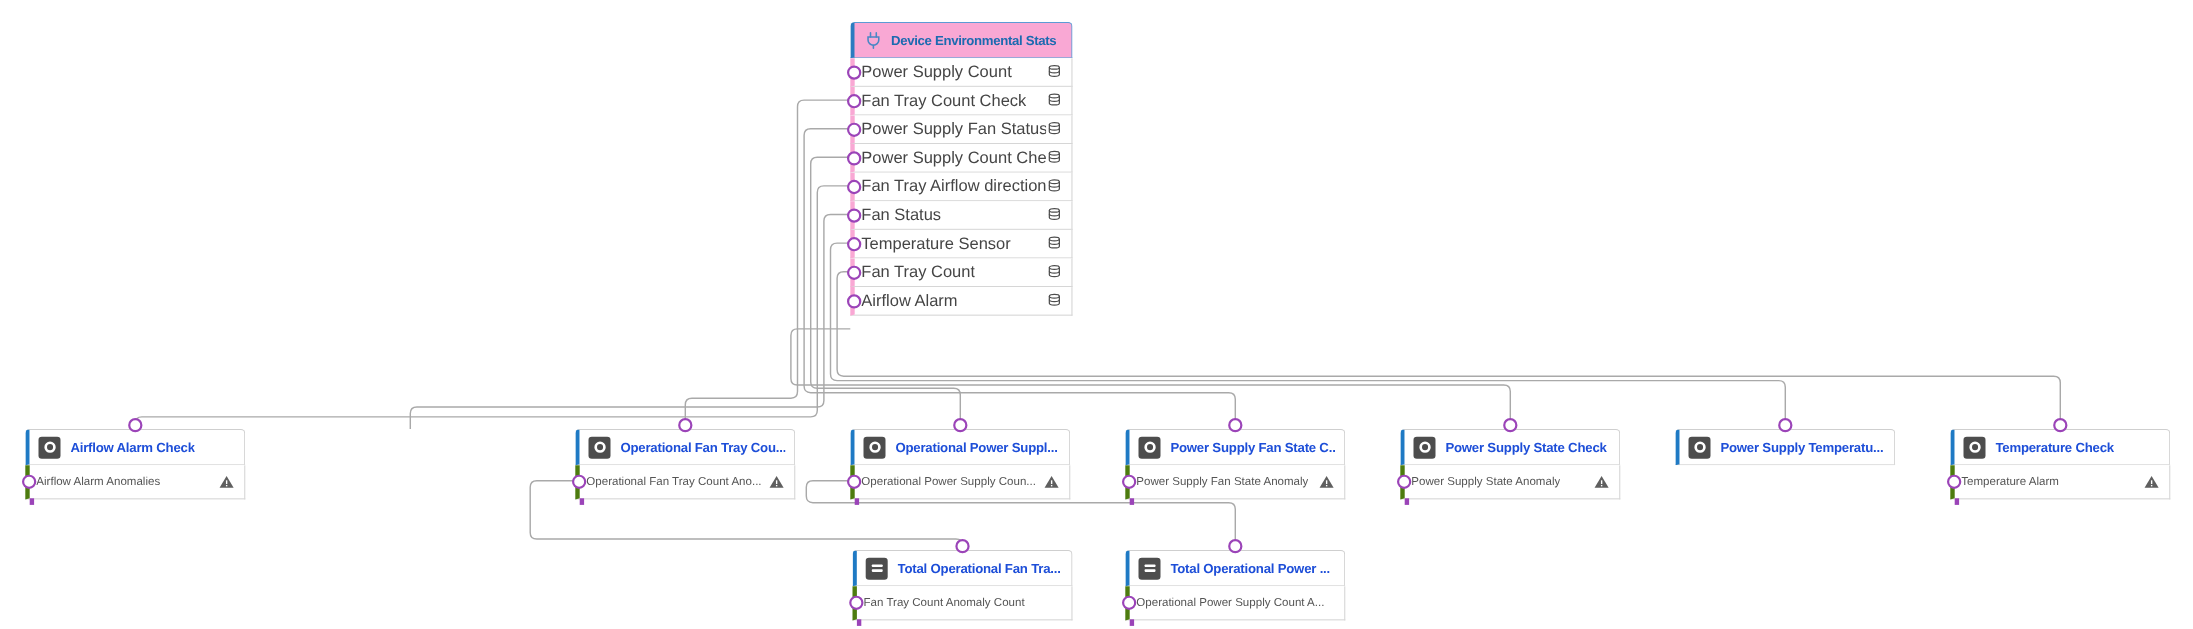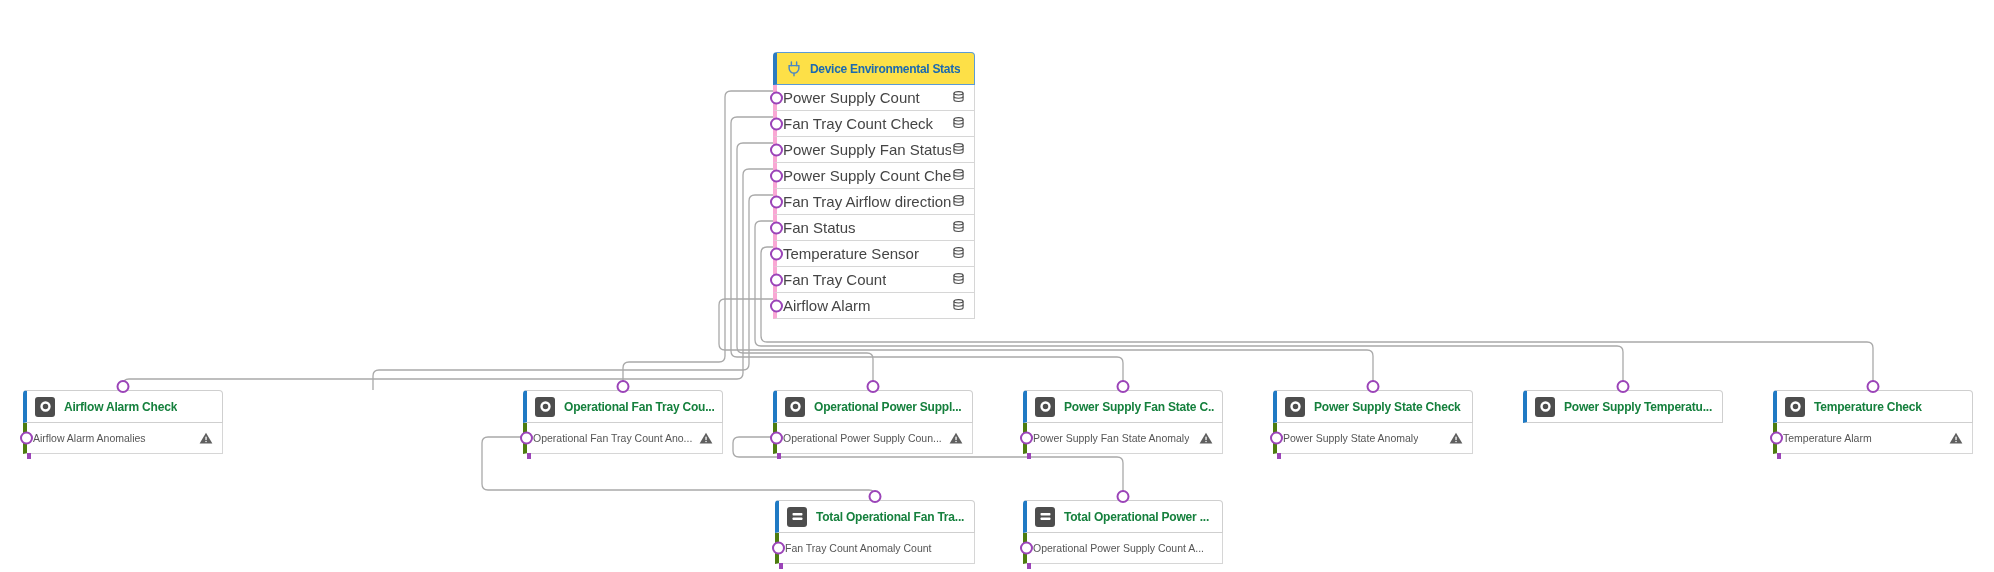--- a/index.html
+++ b/index.html
@@ -4,23 +4,23 @@
 <style>
   html,body{margin:0;padding:0;background:#ffffff;}
   .canvas{position:relative;width:1994px;height:572px;background:#fff;overflow:hidden;
           font-family:"Liberation Sans",sans-serif;}
   svg.wires{position:absolute;left:0;top:0;width:1994px;height:572px;z-index:0;}
   svg.wires path{fill:none;stroke:#a9a9a9;stroke-width:1.3;}
   .node{position:absolute;z-index:1;}
 
   
   .top-node{left:773px;top:20px;width:202px;}
-  .top-header{box-sizing:border-box;height:33px;background:#fde047;border:1px solid #5b9bd5;
+  .top-header{box-sizing:border-box;height:33px;background:#f9a8d4;border:1px solid #5b9bd5;
               border-left:4px solid #2b7bc0;border-radius:4px 4px 0 0;display:flex;align-items:center;
-              gap:7px;padding:0 8px;margin-top:32px;}
+              gap:7px;padding:0 8px;}
   .top-title{color:#1b6ab0;font-weight:bold;font-size:12px;letter-spacing:-0.3px;white-space:nowrap;overflow:hidden;}
   .trow{position:relative;box-sizing:border-box;height:26px;background:#fff;border:1px solid #d6d6d6;
         border-top:none;border-left:4px solid #f9a8d4;display:flex;align-items:center;
         padding:0 8px 0 6px;font-size:15px;color:#454545;}
   .trow-label{white-space:nowrap;overflow:hidden;}
   .trow .icon-db{margin-left:auto;flex:none;}
 
   
   .port{position:absolute;width:13px;height:13px;border-radius:50%;background:#fff;
         border:2.5px solid #9b44b8;box-sizing:border-box;z-index:3;}
@@ -28,21 +28,21 @@
   .top-port{top:-10px;left:50%;transform:translateX(-50%);}
 
   
   .check-node,.total-node{top:390px;width:200px;}
   .total-node{top:500px;}
   .node-header{box-sizing:border-box;height:33px;background:#fff;border:1px solid #cfcfcf;
                border-left:4px solid #1f7ac4;border-radius:4px 4px 0 0;display:flex;
                align-items:center;gap:9px;padding:0 8px;}
   .sq-icon{flex:none;width:20px;height:20px;background:#4d4d4d;border-radius:3px;
            display:flex;align-items:center;justify-content:center;}
-  .node-title{font-size:12px;font-weight:bold;color:#15803d;letter-spacing:-0.2px;
+  .node-title{font-size:12px;font-weight:bold;color:#1d4ed8;letter-spacing:-0.2px;
               white-space:nowrap;overflow:hidden;}
   .out-row{position:relative;box-sizing:border-box;height:31px;background:#fff;border:1px solid #d6d6d6;
            border-top:none;border-left:4px solid #4d7c0f;display:flex;align-items:center;
            padding:0 8px 0 6px;font-size:10.5px;color:#555;}
   .out-label{white-space:nowrap;overflow:hidden;}
   .out-row .icon-warn{margin-left:auto;flex:none;}
   .ptail{position:absolute;left:0;bottom:-6px;width:4px;height:6px;background:#9b44b8;}
 </style>
 </head>
 <body>

